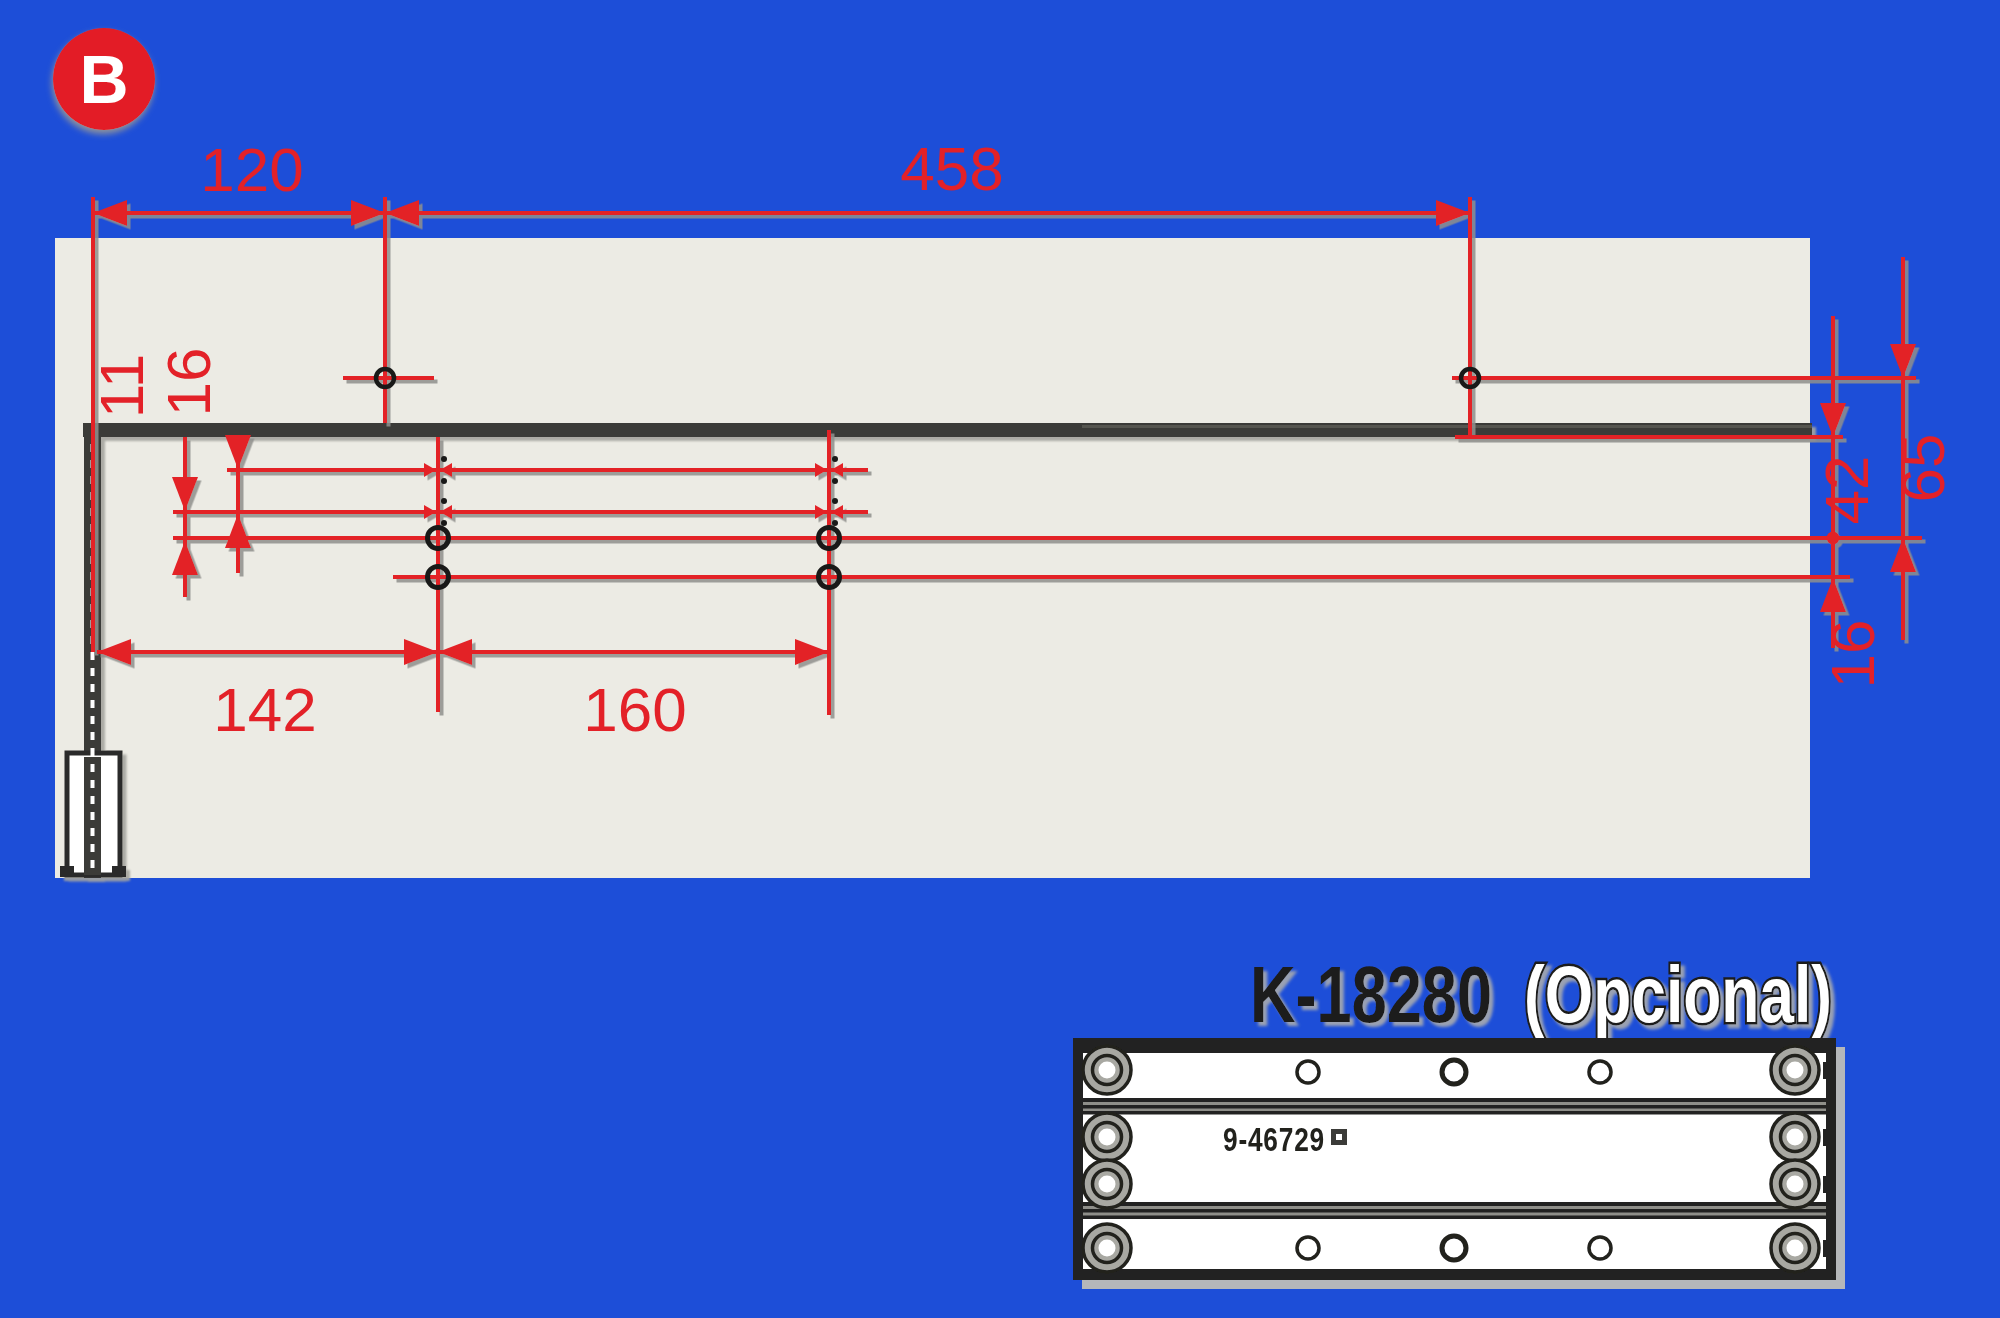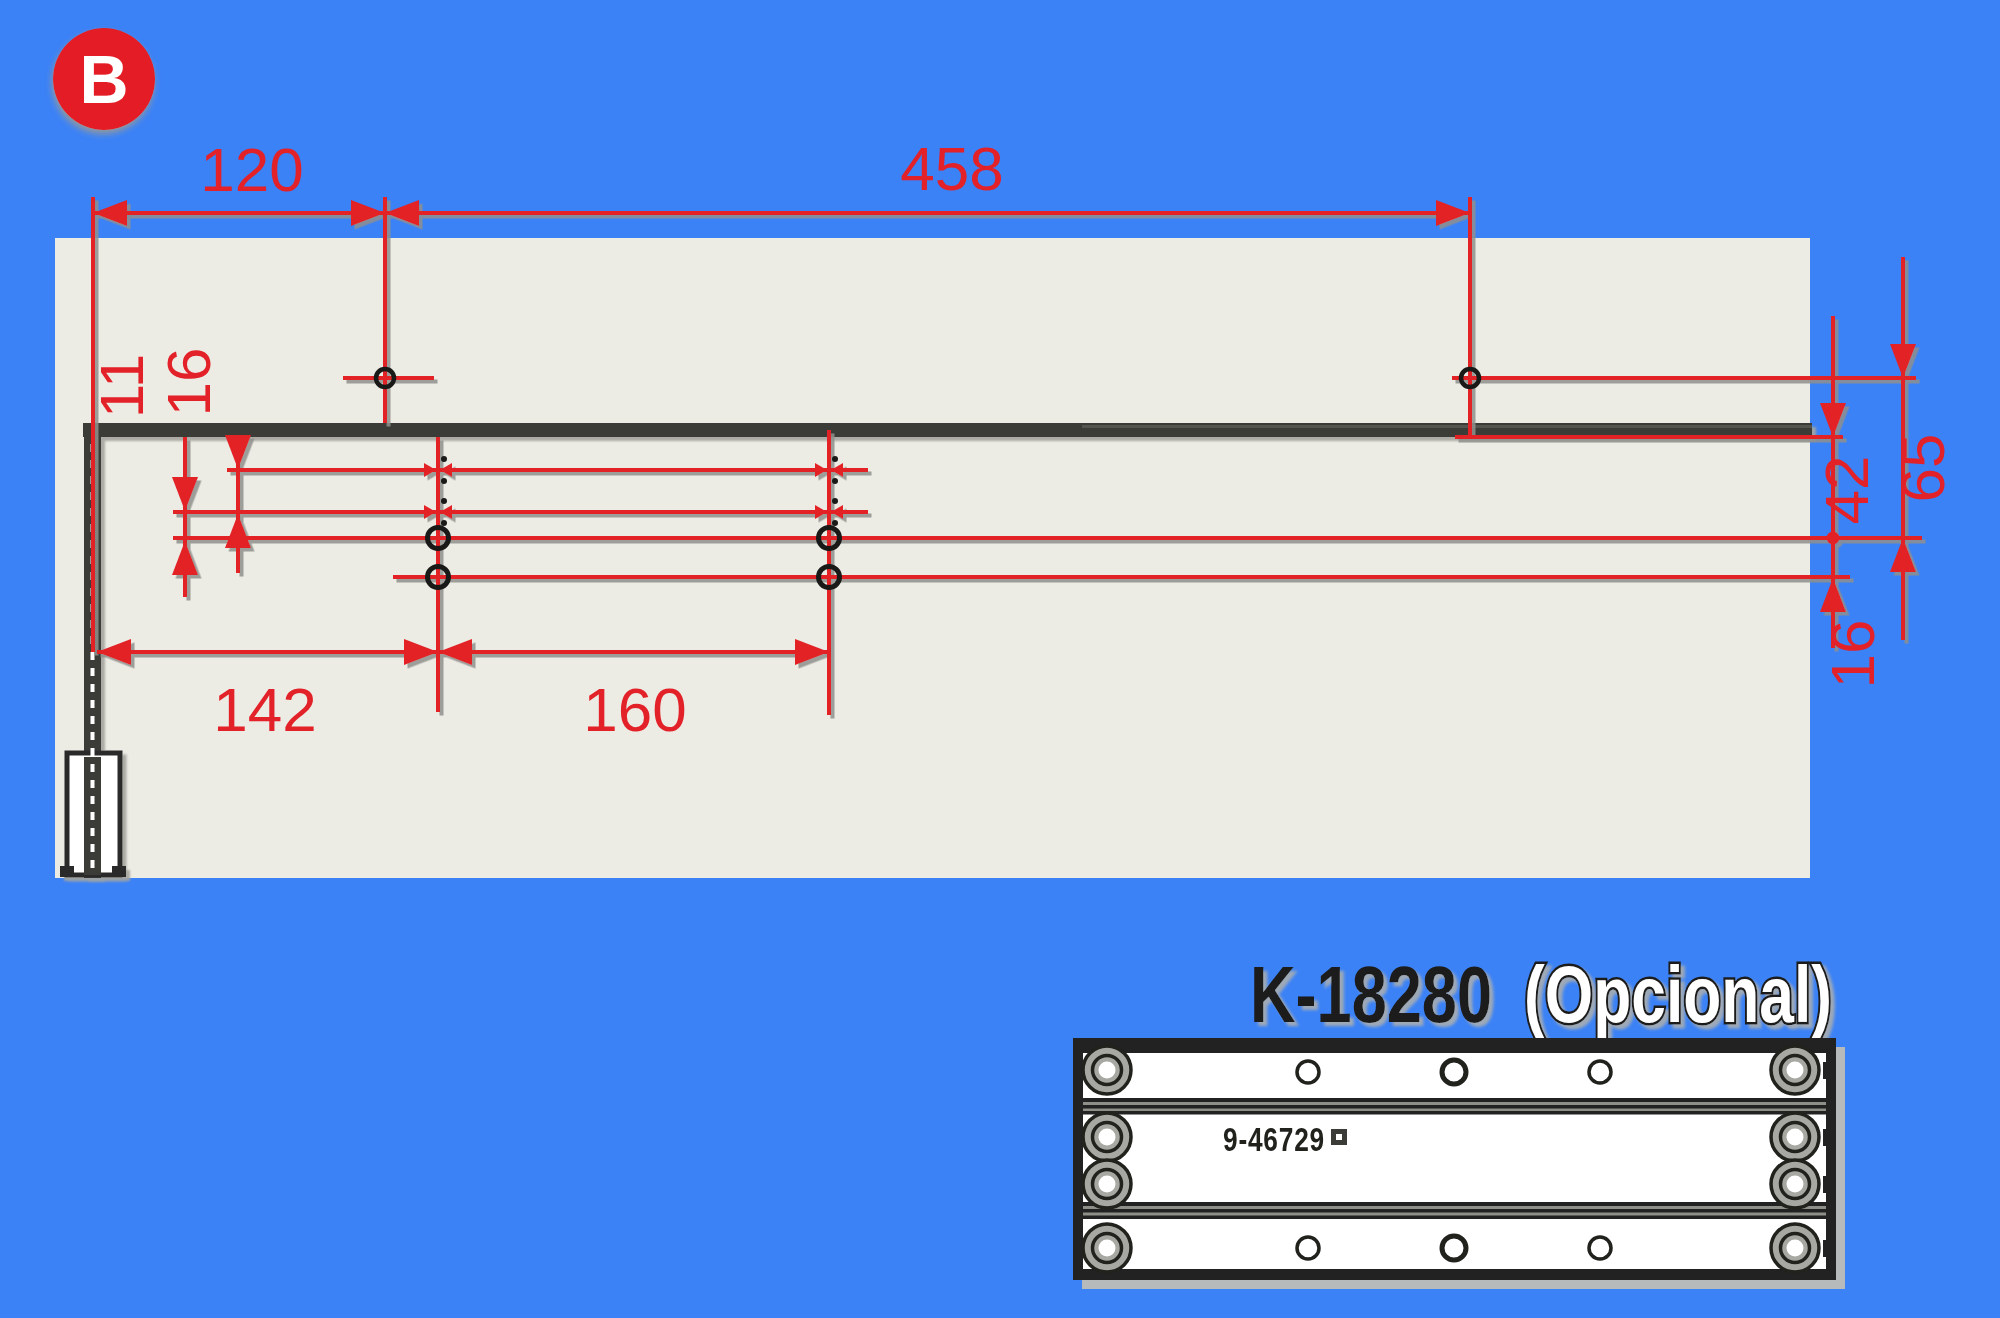--- a/index.html
+++ b/index.html
@@ -1,16 +1,16 @@
 <!DOCTYPE html>
 <html><head>
 <meta charset="utf-8">
 <style>
   html,body{margin:0;padding:0;background:#ffffff;}
-  #stage{position:relative;width:2000px;height:1318px;background:#3b82f6;overflow:hidden;
+  #stage{position:relative;width:2000px;height:1318px;background:#1d4ed8;overflow:hidden;
          font-family:"Liberation Sans", sans-serif;}
   svg{position:absolute;left:0;top:0;}
   text{font-family:"Liberation Sans", sans-serif;}
   .dim-label{fill:#e32128;font-size:62px;font-weight:500;text-anchor:middle;}
   .badge-letter{fill:#ffffff;font-size:68px;font-weight:bold;text-anchor:middle;}
   .title-code{fill:#1b1b1a;font-weight:bold;font-size:80px;}
   .title-qualifier{fill:#ffffff;stroke:#1b1b1a;stroke-width:5;paint-order:stroke;font-weight:bold;font-size:80px;}
   .plate-marking{fill:#20201f;font-weight:bold;font-size:33px;letter-spacing:1px;}
 </style>
 </head>

